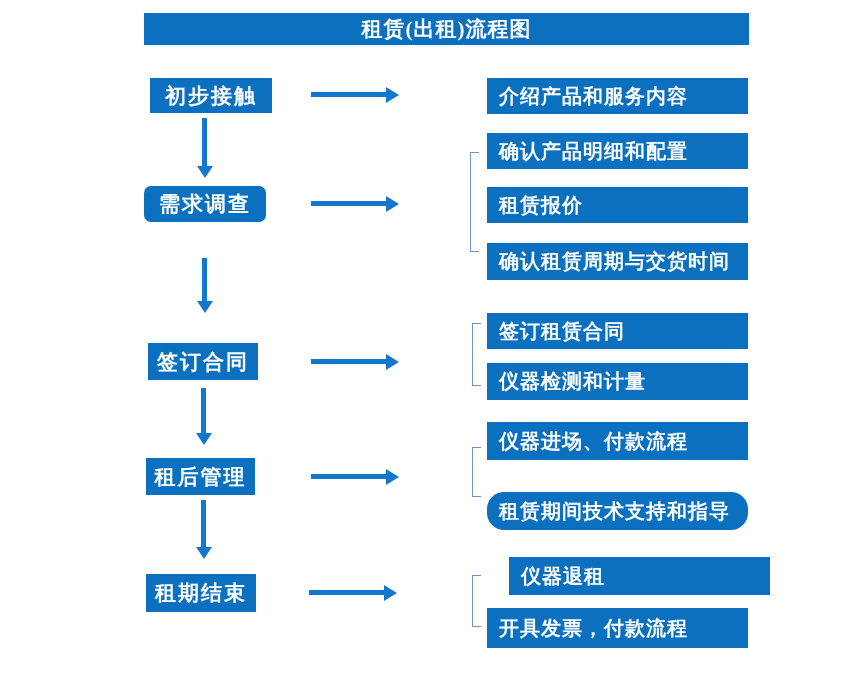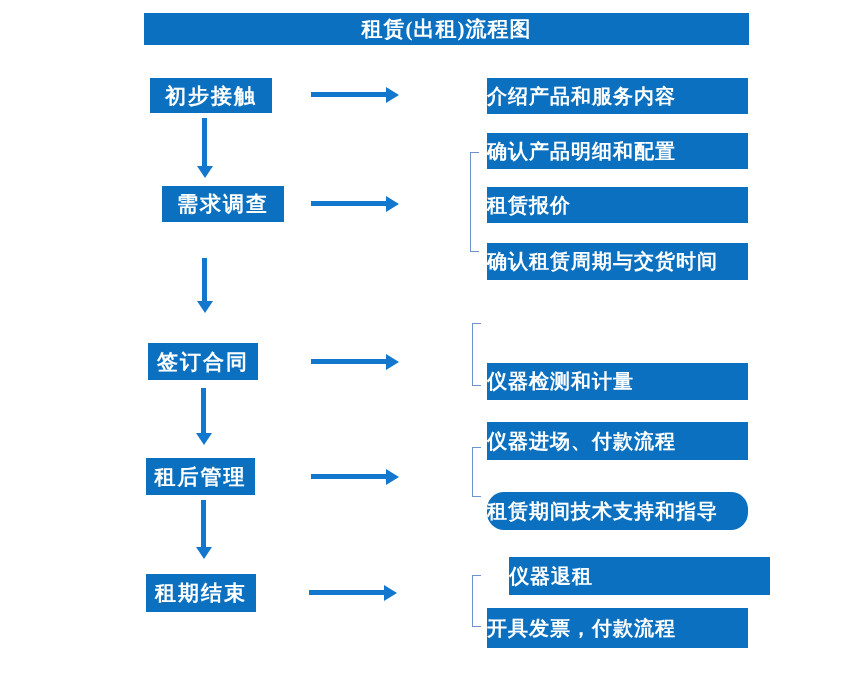--- a/index.html
+++ b/index.html
@@ -44,21 +44,21 @@
     white-space: nowrap;
     text-align: center;
   }
   .rbox {
     position: absolute;
     background: var(--box-blue, #0b70c0);
     color: var(--text-white, #ffffff);
     display: flex;
     align-items: center;
     justify-content: flex-start;
-    padding-left: 0;
+    padding-left: 12px;
     box-sizing: border-box;
     font-size: 20px;
     font-weight: bold;
     letter-spacing: 1px;
     white-space: nowrap;
   }
   .harrow {
     position: absolute;
     height: 5px;
     background: var(--arrow-blue, #1377cd);
@@ -102,21 +102,21 @@
 </head>
 <body>
 
 <div class="canvas">
 
   <div class="titlebar">
     <span>租赁(出租)流程图</span>
   </div>
 
   <div class="lbox" style="left:104px; top:78px;  width:122px; height:35px;">初步接触</div>
-  <div class="lbox" style="left:116px; top:186px; width:122px; height:36px;">需求调查</div>
+  <div class="lbox" style="left:98px; top:186px; width:122px; height:36px;border-radius:7px;">需求调查</div>
   <div class="lbox" style="left:102px; top:343px; width:110px; height:37px;">签订合同</div>
   <div class="lbox" style="left:100px; top:458px; width:109px; height:37px;">租后管理</div>
   <div class="lbox" style="left:100px; top:574px; width:110px; height:38px;">租期结束</div>
 
   <div class="varrow" style="left:156px; top:118px; height:48px;"></div>
   <div class="varrow" style="left:156px; top:258px; height:43px;"></div>
   <div class="varrow" style="left:155px; top:388px; height:45px;"></div>
   <div class="varrow" style="left:155px; top:500px; height:47px;"></div>
 
   <div class="harrow" style="left:265px; top:92px;  width:75px;"></div>
@@ -129,20 +129,21 @@
   <div class="bracket" style="left:426px; top:323px; height:63px;"></div>
   <div class="bracket" style="left:426px; top:447px; height:50px;"></div>
   <div class="bracket" style="left:426px; top:575px; height:52px;"></div>
 
   <div class="rbox" style="left:441px; top:78px;  width:261px; height:36px;">介绍产品和服务内容</div>
 
   <div class="rbox" style="left:441px; top:133px; width:261px; height:36px;">确认产品明细和配置</div>
   <div class="rbox" style="left:441px; top:187px; width:261px; height:36px;font-family:Liberation Serif, serif;">租赁报价</div>
   <div class="rbox" style="left:441px; top:243px; width:261px; height:37px;">确认租赁周期与交货时间</div>
 
+  <div class="rbox" style="left:441px; top:313px; width:261px; height:36px;">签订租赁合同</div>
   <div class="rbox" style="left:441px; top:363px; width:261px; height:37px;">仪器检测和计量</div>
 
   <div class="rbox" style="left:441px; top:422px; width:261px; height:38px;">仪器进场、付款流程</div>
   <div class="rbox" style="left:441px; top:492px; width:261px; height:38px;border-radius:17px;">租赁期间技术支持和指导</div>
 
   <div class="rbox" style="left:463px; top:557px; width:261px; height:38px;">仪器退租</div>
   <div class="rbox" style="left:441px; top:608px; width:261px; height:40px;">开具发票，付款流程</div>
 
 </div>
 

